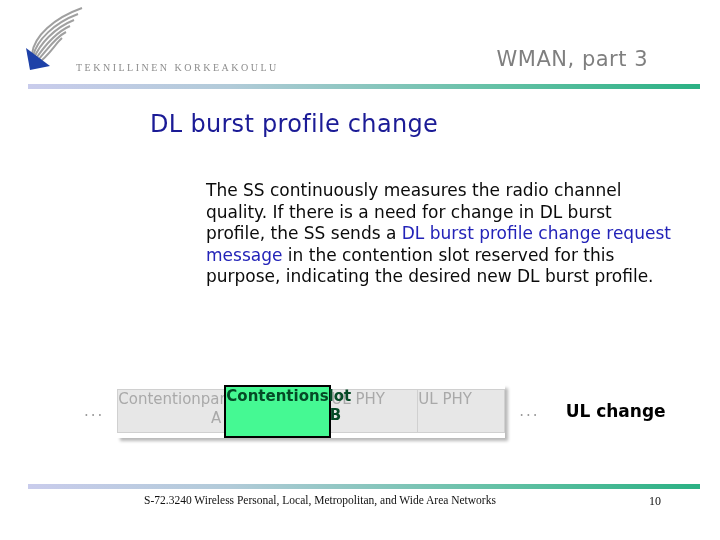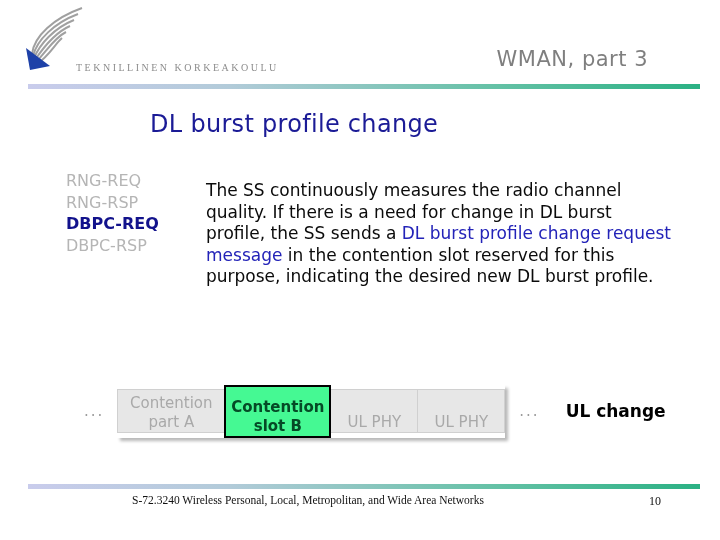--- a/index.html
+++ b/index.html
@@ -41,35 +41,35 @@
     position:absolute;left:196px;top:170px;width:466px;margin:10px;
     font-size:17px;line-height:21.5px;color:#0b0b0b;
   }
   .body-par .em{color:#2323b8;}
   
   .diagram{position:absolute;left:84px;top:383px;height:56px;display:flex;align-items:center;}
   .dots{color:#9c9c9c;font-size:15px;letter-spacing:2px;}
   .strip{display:flex;align-items:center;margin-left:13px;box-shadow:3px 3px 3px #b9b9b9;}
   .slot{
     width:108px;height:44px;box-sizing:border-box;
-    display:flex;flex-direction:column;justify-content:flex-end;text-align:center;
+    display:flex;flex-direction:row;justify-content:space-between;text-align:center;
     background:#e7e7e7;border:1px solid #d0d0d0;
     color:#a9a9a9;font-size:15px;line-height:19px;
   }
   .slot + .slot{margin-left:-1px;}
   .slot.burst{width:88px;}
   .slot.green{
     width:107px;height:53px;background:#45f993;border:2px solid #000;
     color:#054a26;font-weight:bold;z-index:2;position:relative;
   }
   .right-dots{margin-left:14px;}
   .caption{margin-left:26px;font-size:17px;font-weight:bold;color:#000;white-space:nowrap;}
   
   .footer-text{
-    position:absolute;left:4px;top:494px;width:608px;text-align:center;
+    position:absolute;left:16px;top:494px;width:608px;text-align:center;
     font-family:"Liberation Serif",serif;font-size:11.5px;color:#111;
   }
   .page-num{
     position:absolute;top:494px;right:59px;
     font-family:"Liberation Serif",serif;font-size:12px;color:#111;text-align:center;
   }
 </style>
 </head>
 <body>
 
@@ -86,26 +86,20 @@
     </g>
     <polygon points="6,42 30,60 10,64" fill="#1e41a8"></polygon>
   </svg>
   <span class="logo-text">TEKNILLINEN KORKEAKOULU</span>
 
   <div class="deck-title">WMAN, part 3</div>
   <div class="rule header-rule"></div>
 
   <h1 class="slide-title">DL burst profile change</h1>
 
-  <ul class="msg-list">
-    <li>RNG-REQ</li>
-    <li>RNG-RSP</li>
-    <li class="hl">DBPC-REQ</li>
-    <li>DBPC-RSP</li>
-  </ul>
 
   <p class="body-par"><span>The SS continuously measures the radio channel quality. If there is a need for change in DL burst profile, the SS sends a </span><span class="em">DL burst profile change request message</span><span> in the contention slot reserved for this purpose, indicating the desired new DL burst profile.</span></p>
 
   <div class="diagram">
     <span class="dots">...</span>
 
     <div class="strip">
       <div class="slot">
         <span>Contention</span>
         <span>part A</span>

